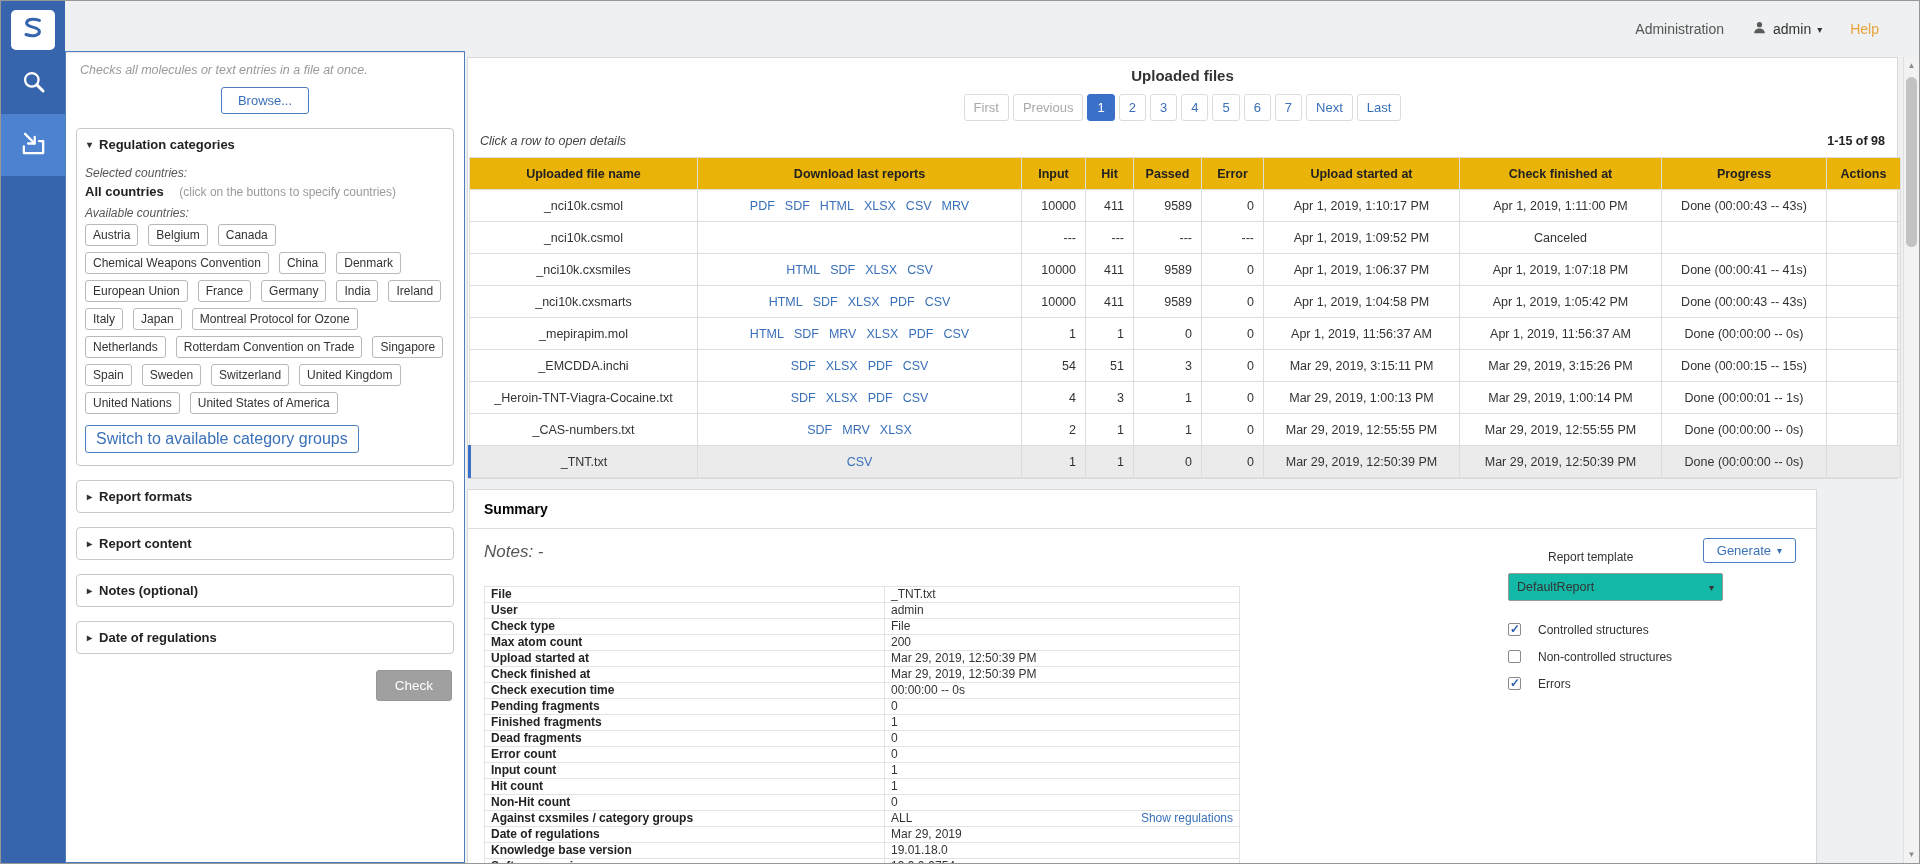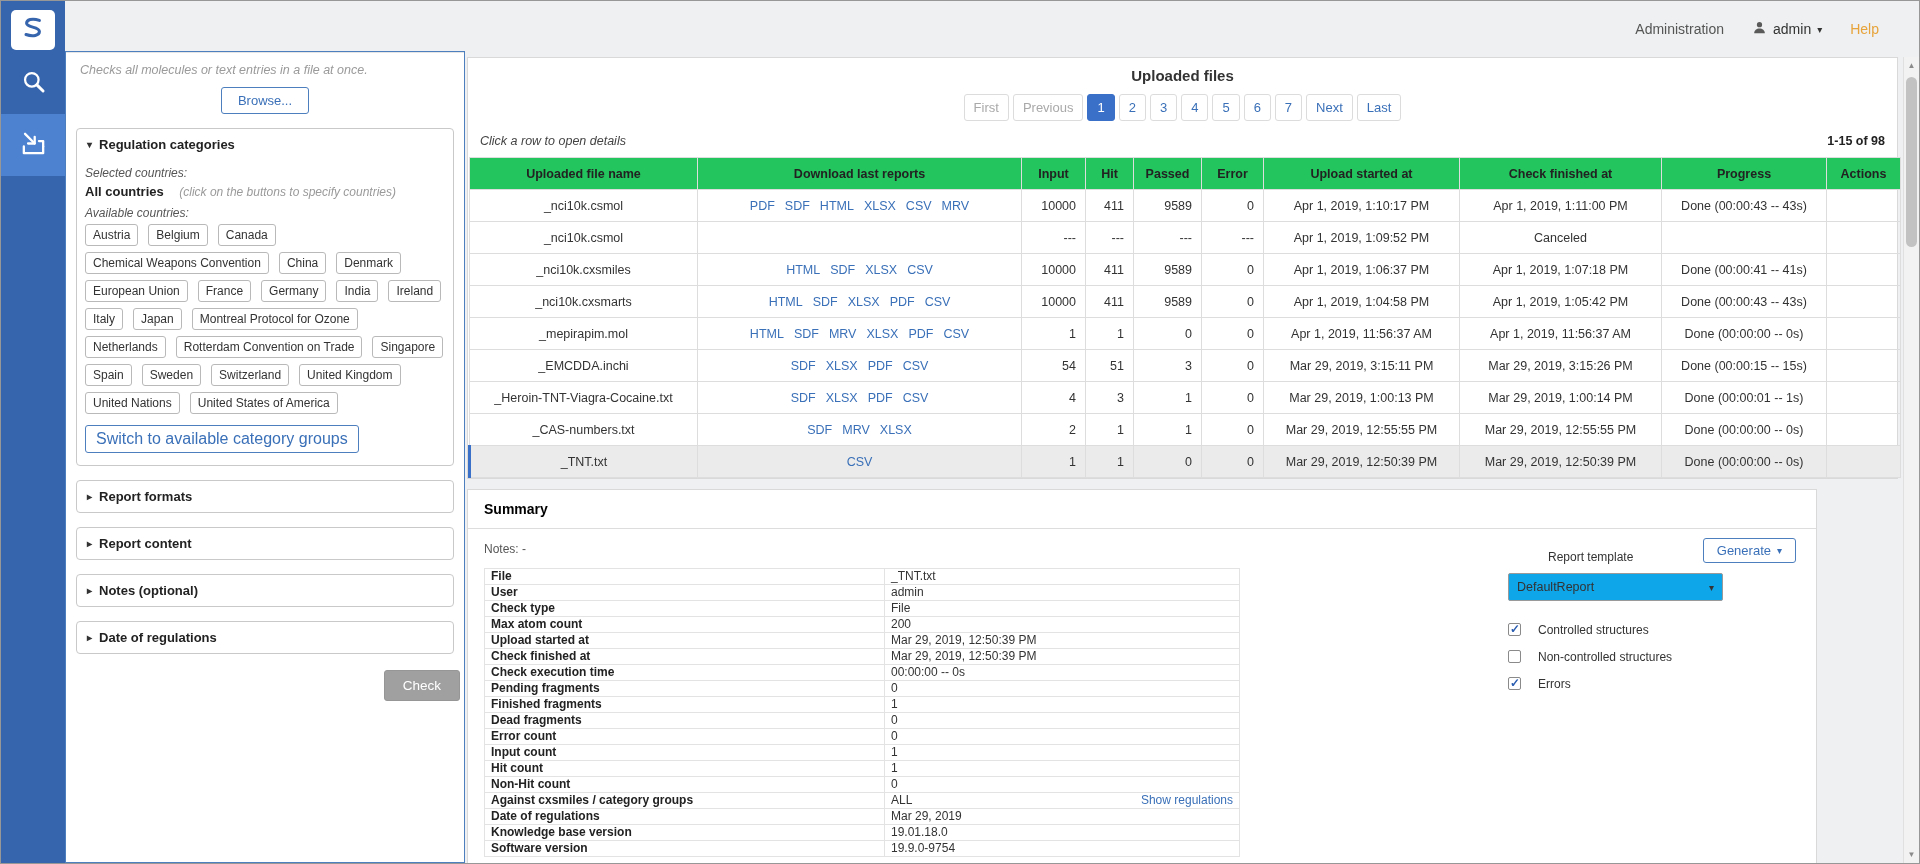--- a/index.html
+++ b/index.html
@@ -34,68 +34,68 @@
   .btn-outline-blue{background:#fff;border:1px solid #4d7fbe;color:#3a70b8;border-radius:3px;
     font-size:13px;padding:5px 16px;cursor:pointer;font-family:inherit;}
   .acc{border:1px solid #c9c9c9;border-radius:4px;margin:14px 10px 0;background:#fff;}
   .acc-header{padding:8px 10px;font-weight:bold;font-size:13px;color:#222;cursor:pointer;
     display:flex;align-items:center;gap:7px;}
   .tri{font-size:10px;color:#333;}
   .acc-body{padding:2px 8px 12px;}
   .lbl-italic{font-style:italic;font-size:12px;color:#555;margin:4px 0 4px;}
   .all-line{margin:2px 0 7px;font-size:12.5px;}
   .all-line b{font-size:13px;color:#222;}
-  .all-line .hint{font-style:italic;color:#9a9a9a;font-size:12px;margin-left:12px;text-align:center;}
+  .all-line .hint{color:#9a9a9a;font-size:12px;margin-left:12px;text-align:center;}
   .countries{display:flex;flex-wrap:wrap;gap:6px 10px;margin-top:4px;}
   .country-btn{background:#fff;border:1px solid #b9b9b9;border-radius:3px;padding:3px 7px;
     font-size:12px;color:#333;cursor:pointer;font-family:inherit;white-space:nowrap;}
   .switch-btn{margin-top:11px;font-size:16px;padding:4px 10px;}
-  .check-row{display:flex;justify-content:flex-end;padding:16px 4px;}
+  .check-row{display:flex;justify-content:flex-end;padding:16px 12px;}
   .check-btn{background:#a0a0a0;color:#fff;border:1px solid #969696;border-radius:3px;
     font-size:13.5px;padding:7px 18px;font-family:inherit;cursor:default;}
 
   
   .main{position:absolute;left:466px;top:56px;width:1431px;bottom:0;}
   .card{background:#fff;border:1px solid #d9d9d9;}
   .uploads-title{text-align:center;font-size:15px;font-weight:bold;color:#333;padding:9px 0 10px;}
   .pagination{display:flex;justify-content:center;gap:4px;}
   .page-btn{min-width:27px;height:27px;padding:0 9px;background:#fff;border:1px solid #dcdcdc;
     border-radius:3px;color:#3a70b8;font-size:13px;cursor:pointer;font-family:inherit;}
   .page-btn.active{background:#3a70c8;border-color:#3a70c8;color:#fff;}
   .page-btn.disabled{color:#a9a9a9;cursor:default;}
   .table-meta{display:flex;justify-content:space-between;align-items:center;padding:13px 12px 9px;}
   .hint-italic{font-style:italic;font-size:12.5px;color:#444;}
   .range{font-size:12.5px;font-weight:bold;color:#222;}
   table.files{width:100%;border-collapse:collapse;table-layout:fixed;font-size:12.5px;color:#333;}
   .files th,.files td{border:1px solid #ddd;height:32px;padding:0 6px;text-align:center;
     overflow:hidden;white-space:nowrap;}
-  .files th{font-weight:bold;color:#222;background:#22c55e;}
+  .files th{font-weight:bold;color:#222;background:#eab308;}
   .files td.num{text-align:right;padding-right:9px;}
   .files a{color:#3a70b8;text-decoration:none;margin:0 5px;cursor:pointer;}
   .file-row{cursor:pointer;}
   tr.selected td{background:#ebebeb;}
   tr.selected td:first-child{border-left:3px solid #3a70c8;}
 
   
   .summary-card{margin-top:10px;width:1350px;position:relative;height:420px;overflow:hidden;}
   .sum-head{font-size:14px;font-weight:bold;color:#000000;padding:11px 16px;border-bottom:1px solid #ddd;}
   .sum-body{padding:13px 16px;}
-  .notes{font-size:12px;color:#555;margin-bottom:12px;}
+  .notes{font-style:italic;font-size:17px;color:#555;margin-bottom:24px;}
   table.kv{border-collapse:collapse;width:756px;font-size:12px;}
   .kv td{border:1px solid #e3e3e3;padding:1px 6px;height:16px;line-height:13px;}
   .kv td.k{font-weight:bold;width:400px;color:#222;}
   .kv td.v{color:#333;}
   .kv-link{float:right;color:#3a70b8;text-decoration:none;cursor:pointer;font-size:12px;}
   .kv-link:empty{display:none;}
   .gen-btn{position:absolute;top:48px;right:20px;padding:4px 13px;display:flex;
     align-items:center;gap:6px;}
   .gen-btn .caret{color:#3a70b8;}
   .sum-right{position:absolute;left:1040px;top:60px;width:270px;font-size:12px;color:#333;}
   .rt-label{margin-left:40px;margin-bottom:9px;font-size:12px;}
-  .select{width:215px;height:28px;border:1px solid #9a9a9a;border-radius:2px;background:#0ea5e9;
+  .select{width:215px;height:28px;border:1px solid #9a9a9a;border-radius:2px;background:#14b8a6;
     display:flex;align-items:center;justify-content:space-between;padding:0 8px;
     font-size:12.5px;cursor:pointer;}
   .sel-caret{font-size:10px;color:#333;}
   .cbs{margin-top:22px;display:flex;flex-direction:column;gap:13px;}
   .cb{display:flex;align-items:flex-start;gap:17px;cursor:pointer;font-size:12px;}
   .cb .box{width:13px;height:13px;border:1px solid #8a8a8a;border-radius:2px;background:#fff;
     position:relative;flex:0 0 13px;}
   .cb .box.checked::after{content:"\2713";position:absolute;left:1px;top:-2px;font-size:12px;
     color:#2a5db0;font-weight:bold;}
 

